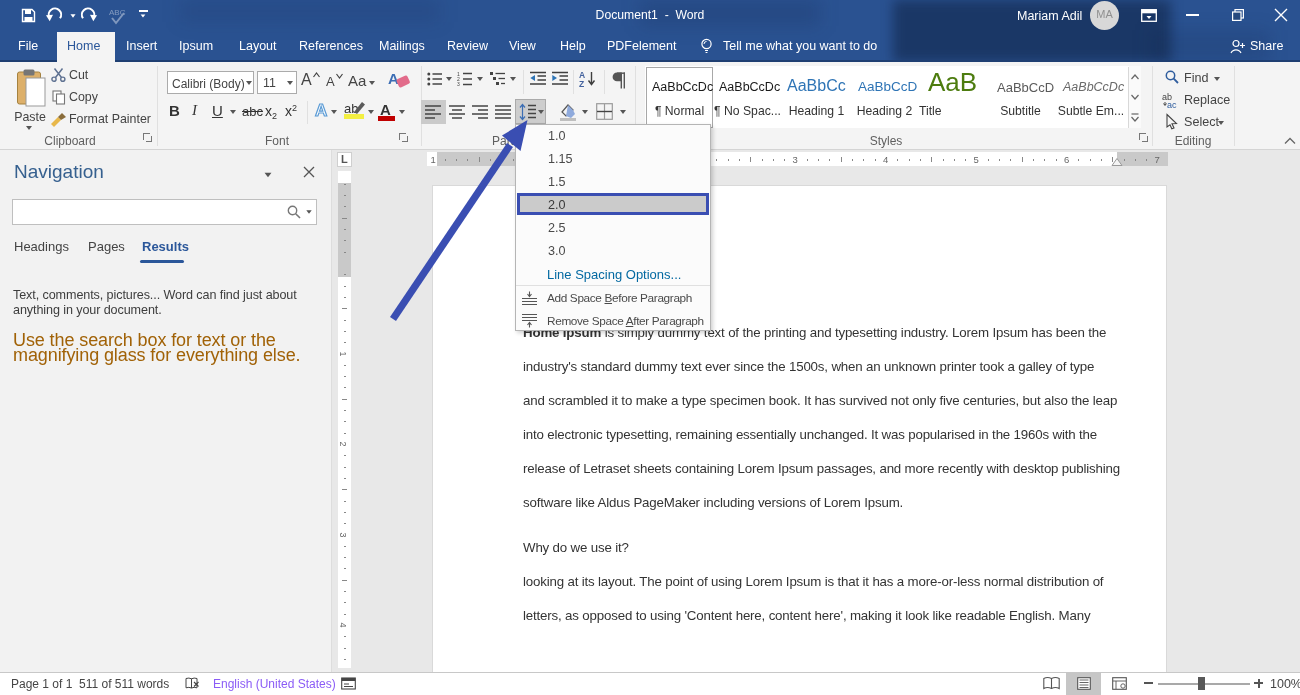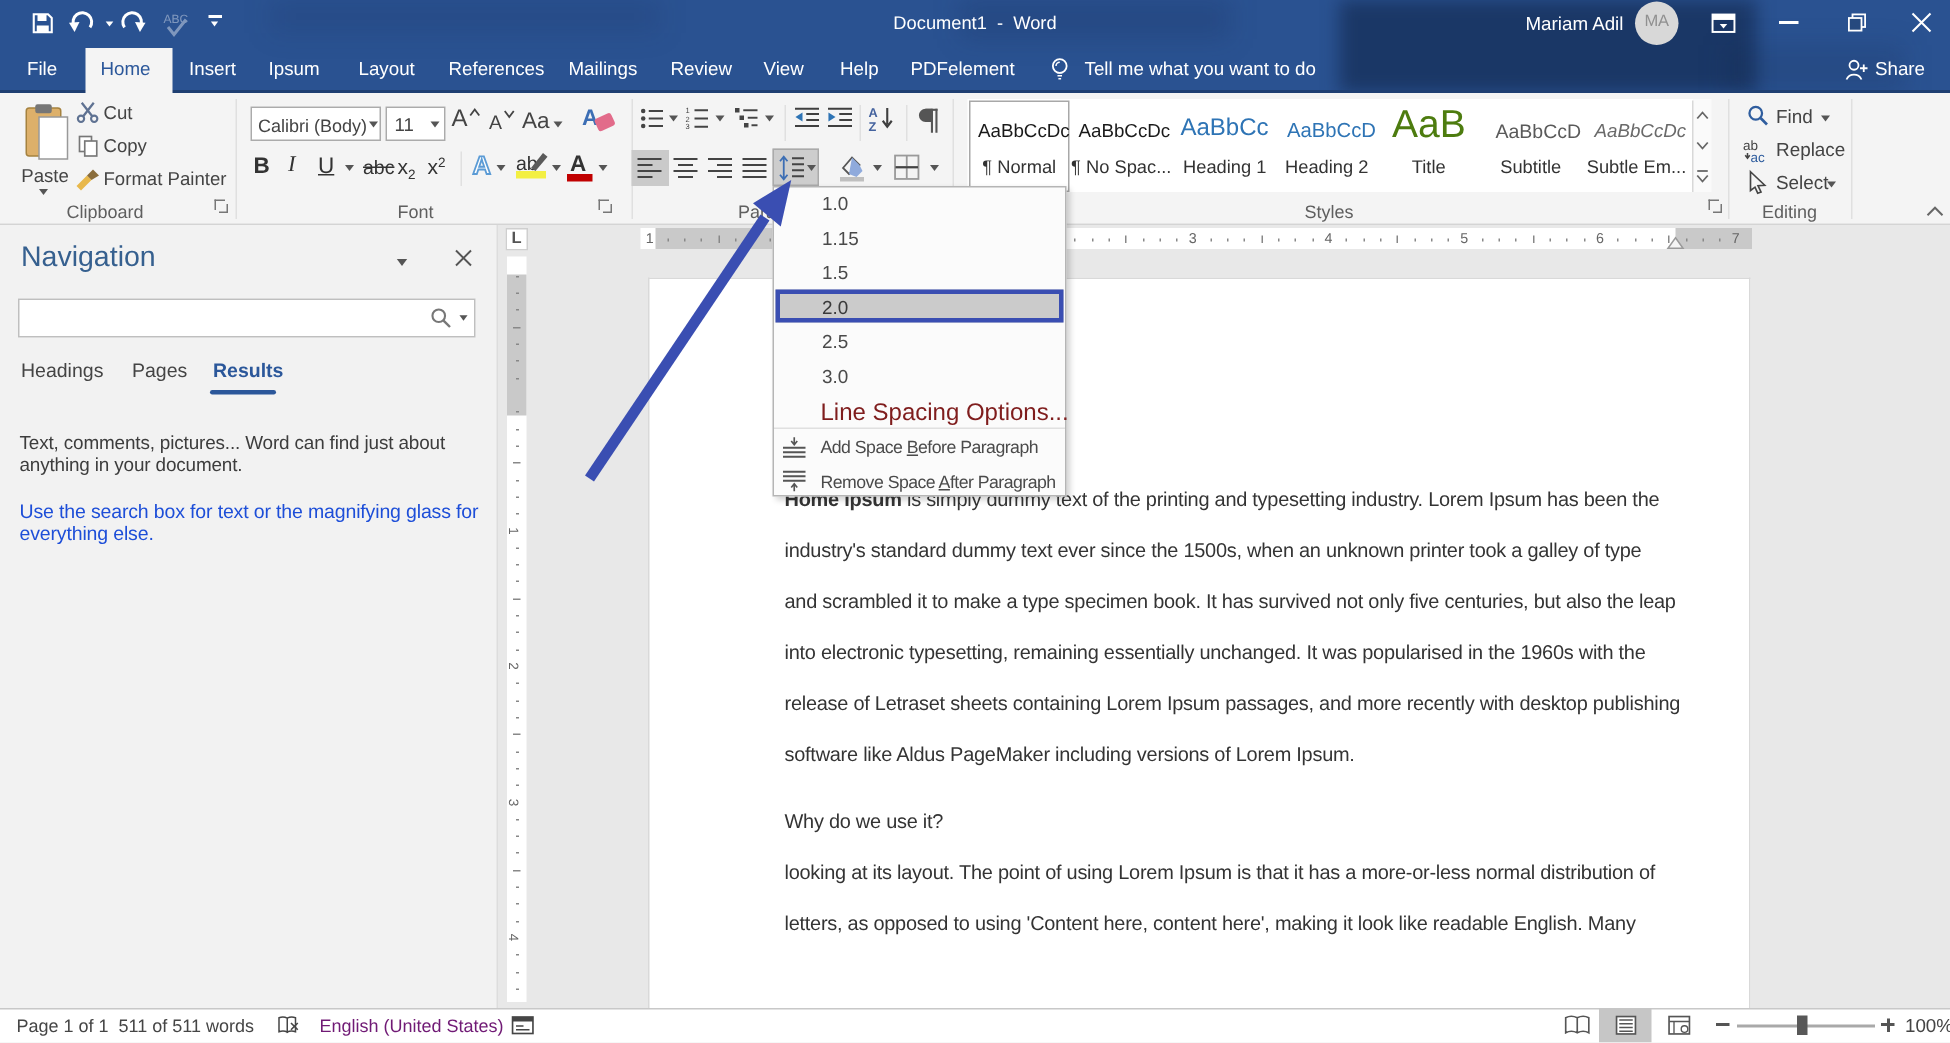--- a/index.html
+++ b/index.html
@@ -260,21 +260,21 @@
 <div class="abs" style="left:646px;top:67px;width:482px;height:61px;pointer-events:none"></div>
 <div class="abs" style="left:652px;top:80px;font-size:12.5px;color:#1a1a1a">AaBbCcDc</div>
 <div class="abs" style="left:646px;top:104px;width:67px;text-align:center;font-size:12.2px;color:#333">¶ Normal</div>
 <div class="abs" style="left:719px;top:80px;font-size:12.5px;color:#1a1a1a">AaBbCcDc</div>
 <div class="abs" style="left:714px;top:104px;width:67px;text-align:center;font-size:12.2px;color:#333">¶ No Spac...</div>
 <div class="abs" style="left:787px;top:77px;font-size:16px;color:#2e74b5">AaBbCc</div>
 <div class="abs" style="left:783px;top:104px;width:67px;text-align:center;font-size:12.2px;color:#333">Heading 1</div>
 <div class="abs" style="left:858px;top:79px;font-size:13.5px;color:#2e74b5">AaBbCcD</div>
 <div class="abs" style="left:851px;top:104px;width:67px;text-align:center;font-size:12.2px;color:#333">Heading 2</div>
 <div class="abs" style="left:928px;top:67px;font-size:26px;color:#4d7c0f">AaB</div>
-<div class="abs" style="left:919px;top:104px;width:67px;text-align:center;font-size:12.2px;color:#333">Title</div>
+<div class="abs" style="left:919px;top:104px;width:67px;font-size:12.2px;color:#333">Title</div>
 <div class="abs" style="left:997px;top:80px;font-size:13px;color:#5a5a5a">AaBbCcD</div>
 <div class="abs" style="left:987px;top:104px;width:67px;text-align:center;font-size:12.2px;color:#333">Subtitle</div>
 <div class="abs" style="left:1063px;top:80px;font-size:12.5px;font-style:italic;color:#6a6a6a">AaBbCcDc</div>
 <div class="abs" style="left:1055px;top:104px;width:72px;text-align:center;font-size:12.2px;color:#333">Subtle Em...</div>
 <div class="abs" style="left:1128px;top:67px;width:13px;height:61px;border-left:1px solid #d8d8d8"></div>
 <svg class="abs" style="left:1131px;top:74px" width="8" height="6" viewBox="0 0 8 6">
     <path d="M0.5 5 L4 1 L7.5 5" fill="none" stroke="#666" stroke-width="1.2"></path>
   </svg>
 <svg class="abs" style="left:1131px;top:94px" width="8" height="6" viewBox="0 0 8 6">
     <path d="M0.5 1 L4 5 L7.5 1" fill="none" stroke="#666" stroke-width="1.2"></path>
@@ -312,21 +312,21 @@
 <svg class="abs" style="left:287px;top:205px" width="14" height="14" viewBox="0 0 14 14">
  <circle cx="5.5" cy="5.5" r="4.2" fill="none" stroke="#777" stroke-width="1.4"></circle>
  <path d="M8.7 8.7 L13 13" stroke="#777" stroke-width="1.6"></path>
 </svg>
 <div class="caret abs" style="left:306px;top:210px;transform:scale(.9)"></div>
 <div class="abs" style="left:14px;top:239px;font-size:13px;color:#444">Headings</div>
 <div class="abs" style="left:88px;top:239px;font-size:13px;color:#444">Pages</div>
 <div class="abs" style="left:142px;top:239px;font-size:13px;font-weight:bold;color:#2b579a">Results</div>
 <div class="abs" style="left:140px;top:260px;width:44px;height:3px;background:#2b579a;border-radius:2px"></div>
 <div class="abs" style="left:13px;top:288px;width:312px;font-size:12.6px;line-height:15px;letter-spacing:-0.1px;color:#3d3d3d">Text, comments, pictures... Word can find just about anything in your document.</div>
-<div class="abs" style="left:13px;top:333px;width:312px;font-size:13px;line-height:15px;letter-spacing:-0.1px;color:#1d4ed8">Use the search box for text or the magnifying glass for everything else.</div>
+<div class="abs" style="left:13px;top:333px;width:312px;font-size:18px;line-height:15px;letter-spacing:-0.1px;color:#a16207">Use the search box for text or the magnifying glass for everything else.</div>
 
 <div class="abs" style="left:332px;top:150px;width:968px;height:522px;background:#e8e8e8"></div>
 
 <div class="abs" style="left:432px;top:185px;width:735px;height:487px;background:#fff;border:1px solid #d9d9d9;border-bottom:none"></div>
 
 <div class="abs" style="left:427px;top:152px;width:741px;height:14px;background:#fff"></div>
 <div class="abs" style="left:437px;top:152px;width:87px;height:14px;background:#c9c9c9"></div>
 <div class="abs" style="left:1117px;top:152px;width:51px;height:14px;background:#c9c9c9"></div>
 <div id="hruler" class="abs" style="left:427px;top:152px;width:741px;height:14px">
     <div style="position:absolute;left:3.5px;top:1.5px;font-size:9.5px;color:#666;font-family:'Liberation Sans'">1</div>
@@ -461,21 +461,21 @@
 </div>
 
 <div class="abs" style="left:515px;top:124px;width:196px;height:207px;background:#fbfbfb;border:1px solid #b5b5b5;box-shadow:2px 2px 4px rgba(0,0,0,.18)"></div>
 <div class="abs" style="left:548px;top:129px;font-size:12.6px;color:#4a4a4a">1.0</div>
 <div class="abs" style="left:548px;top:152px;font-size:12.6px;color:#4a4a4a">1.15</div>
 <div class="abs" style="left:548px;top:175px;font-size:12.6px;color:#4a4a4a">1.5</div>
 <div class="abs" style="left:517px;top:193px;width:192px;height:22px;background:#cbcbcb;border:3px solid #3a4eb2"></div>
 <div class="abs" style="left:548px;top:198px;font-size:12.6px;color:#3a3a3a">2.0</div>
 <div class="abs" style="left:548px;top:221px;font-size:12.6px;color:#4a4a4a">2.5</div>
 <div class="abs" style="left:548px;top:244px;font-size:12.6px;color:#4a4a4a">3.0</div>
-<div class="abs" style="left:547px;top:267px;font-size:16px;color:#7f1d1d">Line Spacing Options...</div>
+<div class="abs" style="left:547px;top:267px;font-size:13px;color:#0369a1">Line Spacing Options...</div>
 <div class="abs" style="left:516px;top:285px;width:194px;height:1px;background:#e0e0e0"></div>
 <svg class="abs" style="left:521px;top:291px" width="17" height="14" viewBox="0 0 17 14">
  <path d="M8.5 0.5 V5 M6.5 3 L8.5 5.5 L10.5 3" fill="none" stroke="#555" stroke-width="1.1"></path>
  <path d="M1 7.5 H16 M1 10.5 H16 M1 13.5 H16" stroke="#555" stroke-width="1.2"></path>
 </svg>
 <div class="abs" style="left:547px;top:291px;font-size:11.8px;letter-spacing:-0.35px;color:#4a4a4a">Add Space <span style="text-decoration:underline">B</span>efore Paragraph</div>
 <svg class="abs" style="left:521px;top:314px" width="17" height="14" viewBox="0 0 17 14">
  <path d="M1 0.5 H16 M1 3.5 H16 M1 6.5 H16" stroke="#555" stroke-width="1.2"></path>
  <path d="M8.5 13.5 V9 M6.5 11 L8.5 8.5 L10.5 11" fill="none" stroke="#555" stroke-width="1.1"></path>
 </svg>
@@ -486,21 +486,21 @@
  <path d="M147.5 10 L122 25.5 L140.5 41 Z" fill="#3a4eb2"></path>
 </svg>
 
 <div class="abs" style="left:0;top:672px;width:1300px;height:23px;background:#fff;border-top:1px solid #c8c8c8"></div>
 <div class="abs" style="left:11px;top:677px;font-size:12px;color:#454545">Page 1 of 1</div>
 <div class="abs" style="left:79px;top:677px;font-size:12px;color:#454545">511 of 511 words</div>
 <svg class="abs" style="left:185px;top:677px" width="15" height="13" viewBox="0 0 15 13">
  <path d="M1 1.5 Q4 0.5 6.5 1.8 V11 Q4 9.8 1 10.8 Z M12 1.5 Q9 0.5 6.5 1.8 V11 Q9 9.8 12 10.8 Z" fill="none" stroke="#454545" stroke-width="1"></path>
  <path d="M9 5 L13.5 9.5 M13.5 5 L9 9.5" stroke="#454545" stroke-width="1.1"></path>
 </svg>
-<div class="abs" style="left:213px;top:677px;font-size:12px;color:#701a75">English (United States)</div>
+<div class="abs" style="left:213px;top:677px;font-size:12px;color:#8b5cf6">English (United States)</div>
 <svg class="abs" style="left:341px;top:676px" width="15" height="14" viewBox="0 0 15 14">
  <rect x="0.7" y="2" width="13.6" height="11" fill="none" stroke="#454545" stroke-width="1.1"></rect>
  <rect x="0.7" y="2" width="13.6" height="3" fill="#454545"></rect>
  <path d="M3 8 H8 M3 10.5 H12" stroke="#454545" stroke-width="1"></path>
 </svg>
 <svg class="abs" style="left:1043px;top:677px" width="17" height="13" viewBox="0 0 17 13">
  <path d="M8.5 1.5 Q4.5 -0.5 0.8 1.5 V11.5 Q4.5 9.5 8.5 11.5 Q12.5 9.5 16.2 11.5 V1.5 Q12.5 -0.5 8.5 1.5 Z M8.5 1.5 V11.5" fill="none" stroke="#555" stroke-width="1.1"></path>
 </svg>
 <div class="abs" style="left:1066px;top:672px;width:35px;height:23px;background:#c6c6c6"></div>
 <svg class="abs" style="left:1077px;top:677px" width="14" height="13" viewBox="0 0 14 13">

